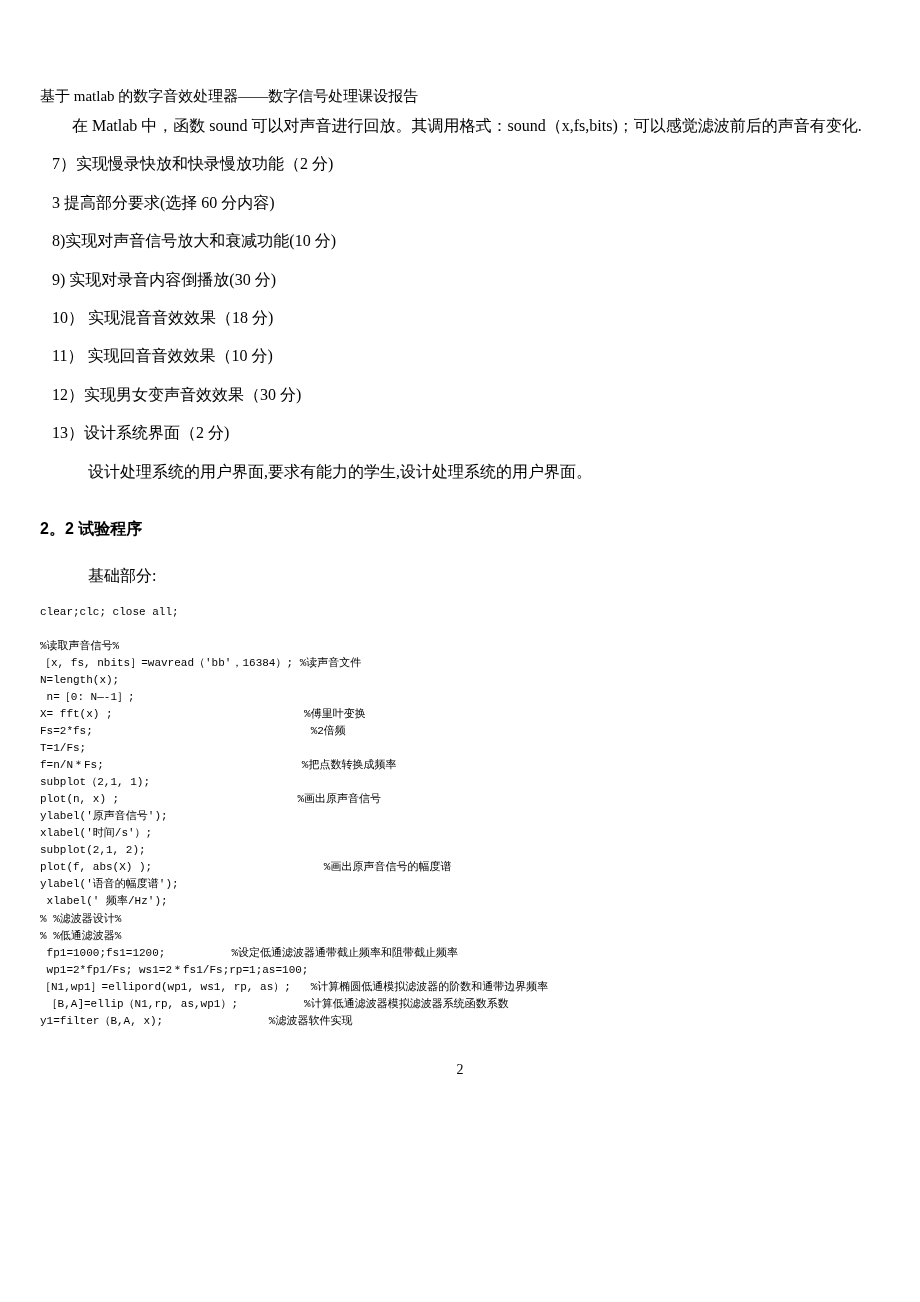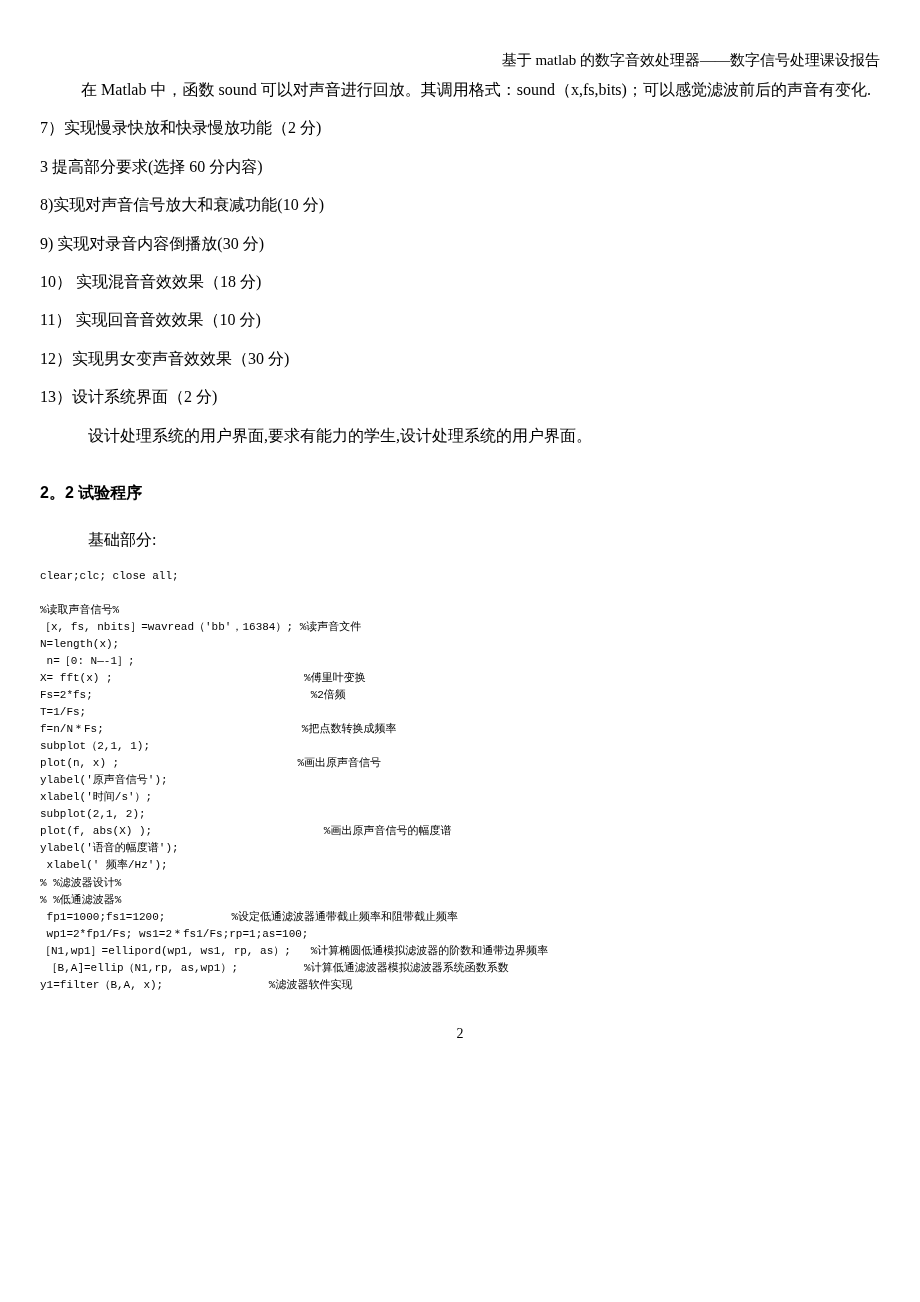--- a/index.html
+++ b/index.html
@@ -6,31 +6,31 @@
     font-family: "SimSun", "宋体", serif;
     font-size: 16px;
     line-height: 1.4;
     margin: 0;
     padding: 50px 40px 40px 40px;
     width: 840px;
     color: #000;
     background: #fff;
   }
   .header {
-    text-align: right;
+    text-align: left;
     font-size: 15px;
     margin-bottom: 8px;
+    margin-top: 36px;
   }
   .para {
     margin: 6px 0;
     text-indent: 2em;
-    text-align: center;
   }
   .item {
-    margin: 16px 0;
+    margin: 16px 12px;
   }
   .indent-para {
     margin: 16px 0;
     text-indent: 3em;
   }
   h2.section-title {
     font-size: 16px;
     font-weight: bold;
     margin: 35px 0 25px 0;
     font-family: "SimHei", "黑体", sans-serif;

